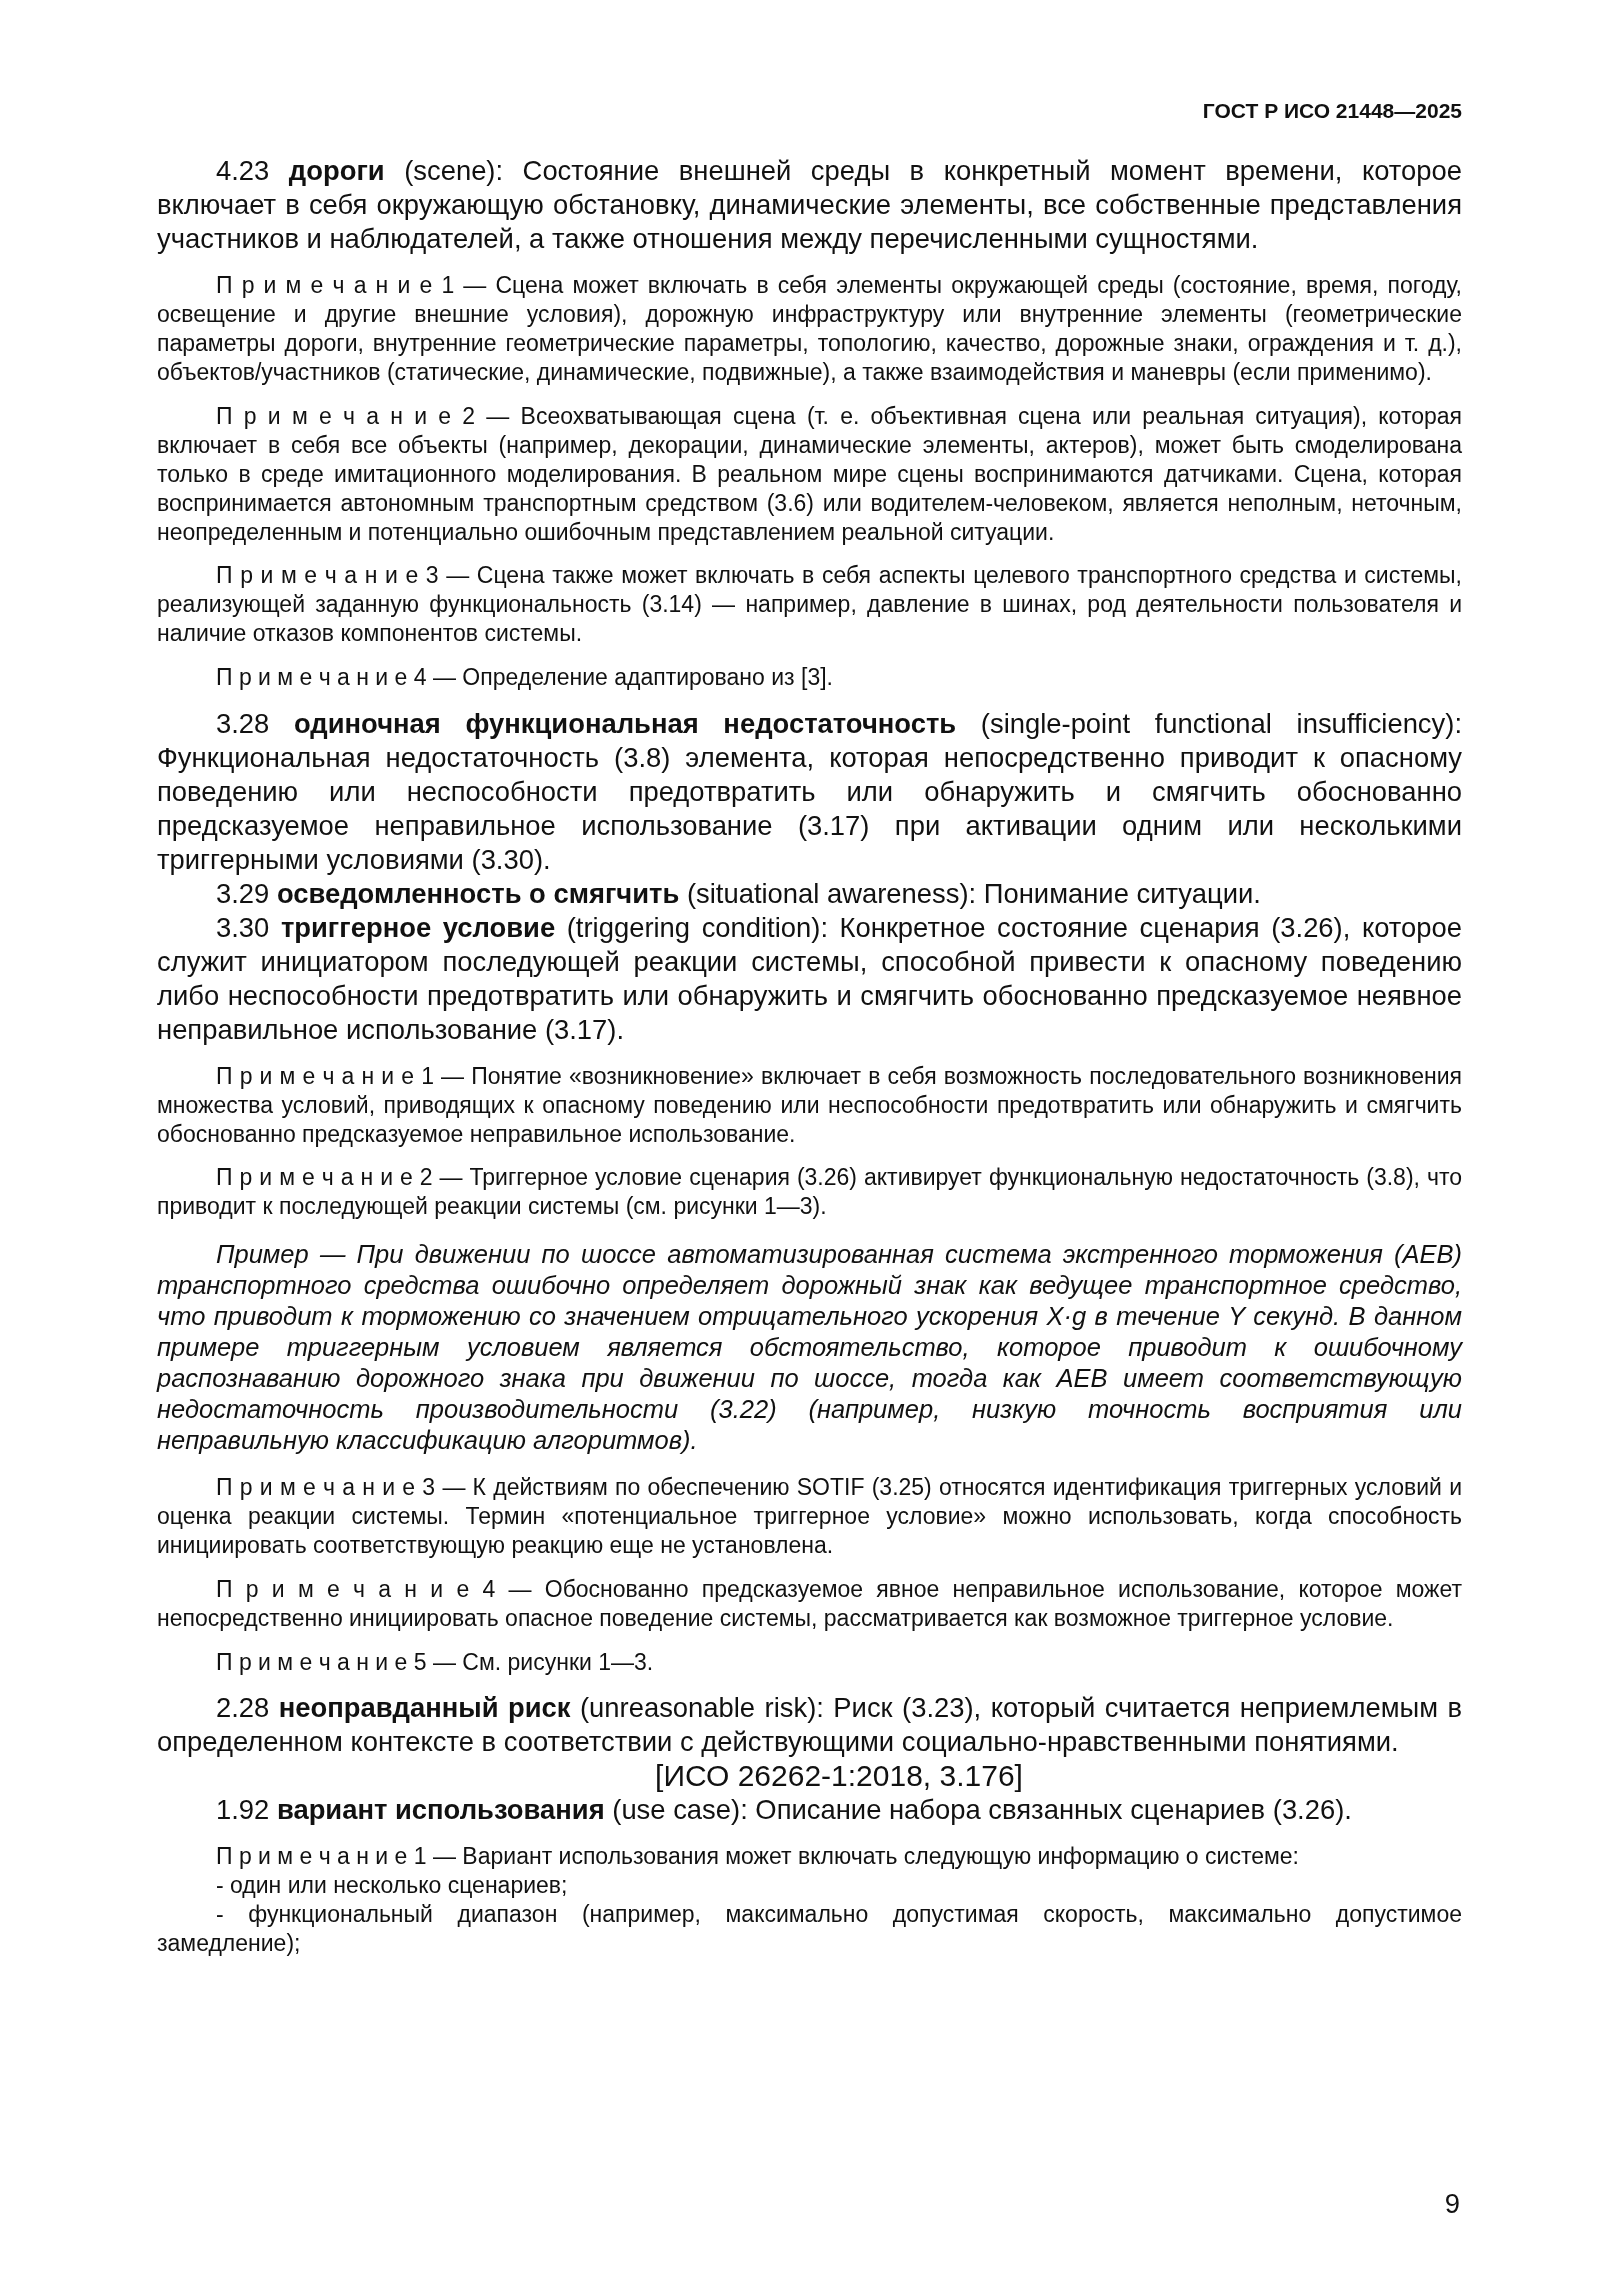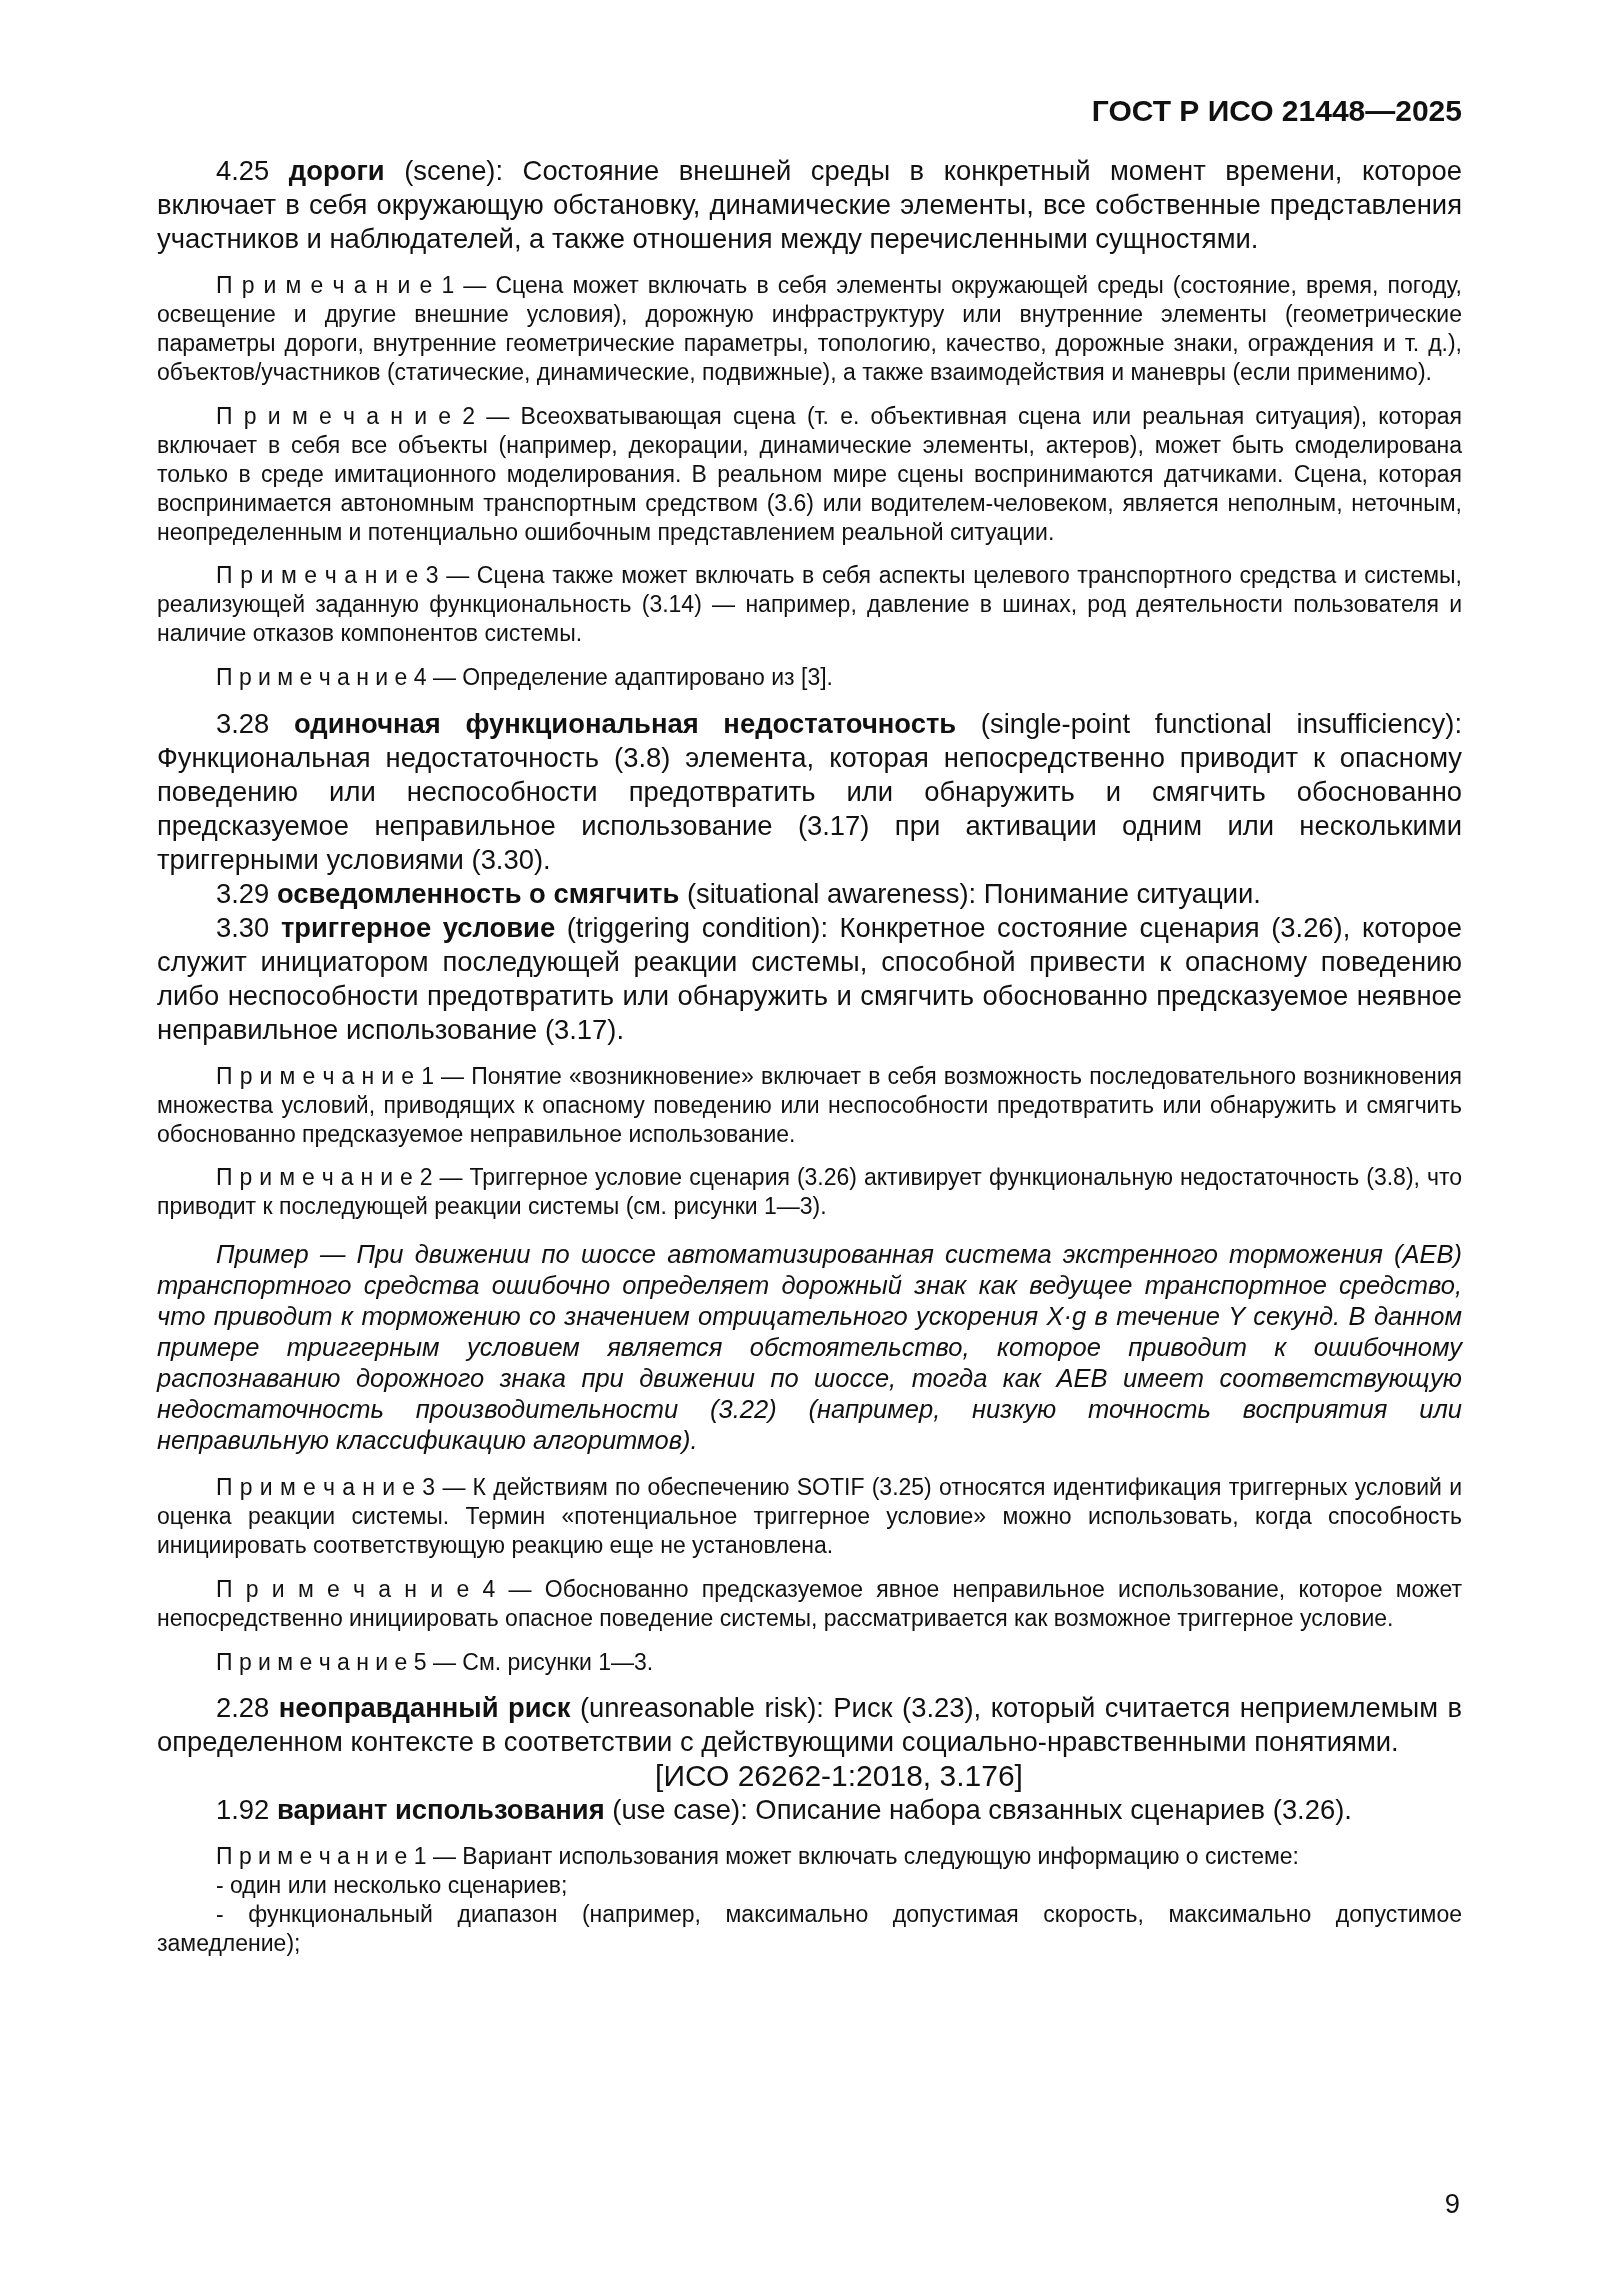--- a/index.html
+++ b/index.html
@@ -15,21 +15,21 @@
   }
   .content {
     position: absolute;
     left: 157px;
     right: 159px;
     top: 94px;
   }
   .doc-header {
     text-align: right;
     font-weight: bold;
-    font-size: 30px;
+    font-size: 21px;
     line-height: 33px;
     margin-bottom: 27.4px;
   }
   .para-term {
     font-size: 27.4px;
     line-height: 34px;
     text-align: justify;
     text-indent: 59px;
   }
   .seg-bold { font-weight: bold; }
@@ -68,21 +68,21 @@
     line-height: 33px;
   }
 </style>
 </head>
 <body>
 
 <div class="page">
   <div class="content">
     <div class="doc-header">ГОСТ Р ИСО 21448—2025</div>
     <div id="doc-body">
-        <p class="para-term"><span class="seg-regular">4.25 </span><span class="seg-bold">дороги</span><span class="seg-regular"> (scene): Состояние внешней среды в конкретный момент времени, которое включает в себя окружающую обстановку, динамические элементы, все собственные представления участников и наблюдателей, а также отношения между перечисленными сущностями.</span></p>
+        <p class="para-term"><span class="seg-regular">4.23 </span><span class="seg-bold">дороги</span><span class="seg-regular"> (scene): Состояние внешней среды в конкретный момент времени, которое включает в себя окружающую обстановку, динамические элементы, все собственные представления участников и наблюдателей, а также отношения между перечисленными сущностями.</span></p>
         <p class="para-note"><span class="seg-regular">П р и м е ч а н и е   1 — Сцена может включать в себя элементы окружающей среды (состояние, время, погоду, освещение и другие внешние условия), дорожную инфраструктуру или внутренние элементы (геометрические параметры дороги, внутренние геометрические параметры, топологию, качество, дорожные знаки, ограждения и т. д.), объектов/участников (статические, динамические, подвижные), а также взаимодействия и маневры (если применимо).</span></p>
         <p class="para-note"><span class="seg-regular">П р и м е ч а н и е   2 — Всеохватывающая сцена (т. е. объективная сцена или реальная ситуация), которая включает в себя все объекты (например, декорации, динамические элементы, актеров), может быть смоделирована только в среде имитационного моделирования. В реальном мире сцены воспринимаются датчиками. Сцена, которая воспринимается автономным транспортным средством (3.6) или водителем-человеком, является неполным, неточным, неопределенным и потенциально ошибочным представлением реальной ситуации.</span></p>
         <p class="para-note"><span class="seg-regular">П р и м е ч а н и е   3 — Сцена также может включать в себя аспекты целевого транспортного средства и системы, реализующей заданную функциональность (3.14) — например, давление в шинах, род деятельности пользователя и наличие отказов компонентов системы.</span></p>
         <p class="para-note"><span class="seg-regular">П р и м е ч а н и е   4 — Определение адаптировано из [3].</span></p>
         <p class="para-term"><span class="seg-regular">3.28 </span><span class="seg-bold">одиночная функциональная недостаточность</span><span class="seg-regular"> (single-point functional insufficiency): Функциональная недостаточность (3.8) элемента, которая непосредственно приводит к опасному поведению или неспособности предотвратить или обнаружить и смягчить обоснованно предсказуемое неправильное использование (3.17) при активации одним или несколькими триггерными условиями (3.30).</span></p>
         <p class="para-term"><span class="seg-regular">3.29 </span><span class="seg-bold">осведомленность о смягчить</span><span class="seg-regular"> (situational awareness): Понимание ситуации.</span></p>
         <p class="para-term"><span class="seg-regular">3.30 </span><span class="seg-bold">триггерное условие</span><span class="seg-regular"> (triggering condition): Конкретное состояние сценария (3.26), которое служит инициатором последующей реакции системы, способной привести к опасному поведению либо неспособности предотвратить или обнаружить и смягчить обоснованно предсказуемое неявное неправильное использование (3.17).</span></p>
         <p class="para-note"><span class="seg-regular">П р и м е ч а н и е   1 — Понятие «возникновение» включает в себя возможность последовательного возникновения множества условий, приводящих к опасному поведению или неспособности предотвратить или обнаружить и смягчить обоснованно предсказуемое неправильное использование.</span></p>
         <p class="para-note"><span class="seg-regular">П р и м е ч а н и е   2 — Триггерное условие сценария (3.26) активирует функциональную недостаточность (3.8), что приводит к последующей реакции системы (см. рисунки 1—3).</span></p>
         <p class="para-example"><span class="seg-regular">Пример — При движении по шоссе автоматизированная система экстренного торможения (AEB) транспортного средства ошибочно определяет дорожный знак как ведущее транспортное средство, что приводит к торможению со значением отрицательного ускорения X·g в течение Y секунд. В данном примере триггерным условием является обстоятельство, которое приводит к ошибочному распознаванию дорожного знака при движении по шоссе, тогда как AEB имеет соответствующую недостаточность производительности (3.22) (например, низкую точность восприятия или неправильную классификацию алгоритмов).</span></p>

